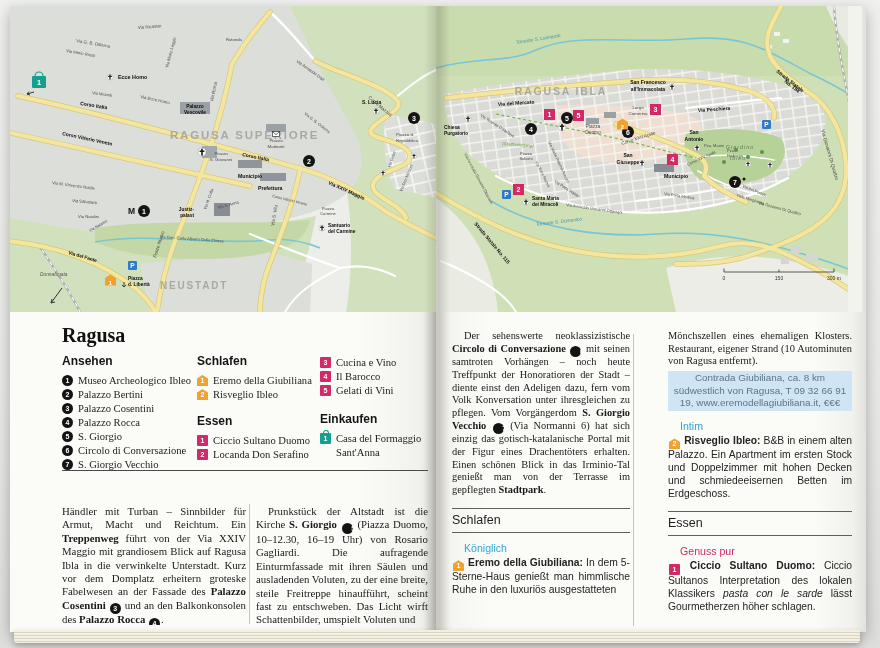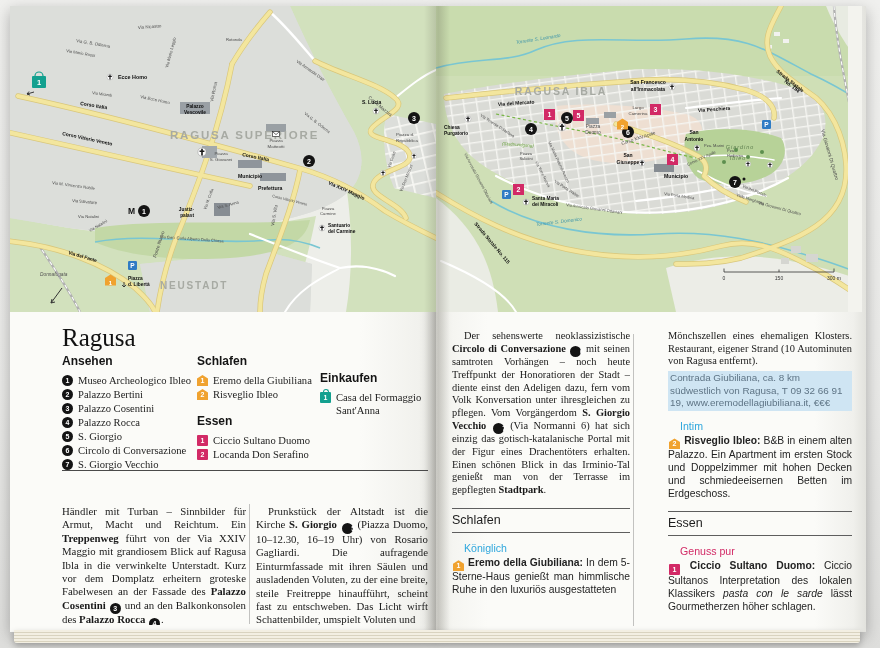--- a/index.html
+++ b/index.html
@@ -19,21 +19,21 @@
   .grn{fill:#6aa23e;font-style:italic}
   .rd-c{stroke:#d9c77b;stroke-width:5.4;fill:none;stroke-linecap:round;stroke-linejoin:round}
   .rd{stroke:#f3e69e;stroke-width:4;fill:none;stroke-linecap:round;stroke-linejoin:round}
   .wr{stroke:#ffffff;fill:none;stroke-linecap:round;stroke-linejoin:round}
   .rv{stroke:#79c6d2;stroke-width:1.6;fill:none}
   .rw1{stroke:#b0b0b0;stroke-width:2.3;fill:none}
   .rw2{stroke:#fff;stroke-width:1.1;fill:none;stroke-dasharray:4 3}
   .route{stroke:#79b648;stroke-width:1.2;fill:none;stroke-dasharray:3 2.5}
   
   .abs{position:absolute}
-  .title{font-family:"Liberation Serif",serif;font-weight:normal;font-size:25px;color:#111}
+  .title{font-family:"Liberation Serif",serif;font-weight:bold;font-size:20px;color:#111}
   .legend-h{font-weight:bold;font-size:12px;color:#151515;margin:0 0 6px 0}
   ul.lg{list-style:none;margin:0;padding:0}
   ul.lg li{display:flex;gap:5px;font-family:"Liberation Serif",serif;font-size:10.6px;line-height:13.4px;color:#1c1c1c;margin-bottom:0.6px}
   .bdg{display:inline-flex;flex:none;align-items:center;justify-content:center;width:11px;height:11px;font-family:"Liberation Sans",sans-serif;font-weight:bold;font-size:7px;line-height:1;color:#fff;vertical-align:-1.5px;position:relative;top:1px}
   .bdg.sight{background:#141414;border-radius:50%}
   .bdg.eat{background:#d22a66;border-radius:1px}
   .bdg.hotel{background:#f0a22f;clip-path:polygon(50% 0,100% 32%,100% 100%,0 100%,0 32%)}
   .bdg.shop{background:#13a08f;border-radius:1px}
   .bdg.shop::before{content:'';position:absolute;top:-3px;left:2.6px;width:4.6px;height:4px;border:1px solid #13a08f;border-bottom:none;border-radius:3px 3px 0 0}
   span.bdg.inb{margin:0 1px}
@@ -42,21 +42,21 @@
   .ser{font-family:"Liberation Serif",serif;font-size:10.8px;line-height:13.4px;color:#191919;text-align:justify}
   .serA{font-family:"Liberation Serif",serif;font-size:10.4px;line-height:12.7px;color:#191919;text-align:justify}
   .ind{text-indent:12px}
   .ser b,.serA b{font-weight:bold}
   .sec-h{font-size:12.5px;color:#1d1d1d;border-top:1px solid #5e5e5e;border-bottom:1px solid #5e5e5e;padding:4px 0 5px 0;margin:11px 0 0 0}
   .sub{font-weight:normal;font-size:10.6px;margin:9px 0 2px 12px}
   .sub.cy{color:#2fa7dd}.sub.pk{color:#d22a66}
   .sans{font-size:10.3px;line-height:13px;color:#232323;text-align:justify}
   .sans b{font-weight:bold}
   .sans i{font-style:italic}
-  .addr{font-size:9.9px;line-height:12.6px;color:#5e7485;background:#cfe5f3;text-align:left;margin-top:3px;padding:1px 2px}
+  .addr{font-size:9.9px;line-height:12.6px;color:#5e7485;background:#cfe5f3;text-align:center;margin-top:3px;padding:1px 2px}
 </style>
 </head>
 <body>
 
 <div class="book">
   <div class="page page-l"></div>
   <div class="page page-r"></div>
 
   <svg style="left:10px;top:6px" width="426" height="306" viewBox="0 0 426 306">
     <defs>
@@ -436,20 +436,34 @@
           <span class="bdg eat">1</span>
           <span>Ciccio Sultano Duomo</span>
         </li>
         <li>
           <span class="bdg eat">2</span>
           <span>Locanda Don Serafino</span>
         </li>
       </ul>
   </div>
   <div class="abs" style="left:320px;top:356px;width:108px">
+    <ul class="lg">
+        <li>
+          <span class="bdg eat">3</span>
+          <span>Cucina e Vino</span>
+        </li>
+        <li>
+          <span class="bdg eat">4</span>
+          <span>Il Barocco</span>
+        </li>
+        <li>
+          <span class="bdg eat">5</span>
+          <span>Gelati di Vini</span>
+        </li>
+      </ul>
     <div class="legend-h" style="margin-top:15px">Einkaufen</div>
     <ul class="lg">
         <li>
           <span class="bdg shop">1</span>
           <span>Casa del Formaggio Sant'Anna</span>
         </li>
       </ul>
   </div>
 
   <div class="rule" style="left:62px;top:470px;width:366px"></div>

